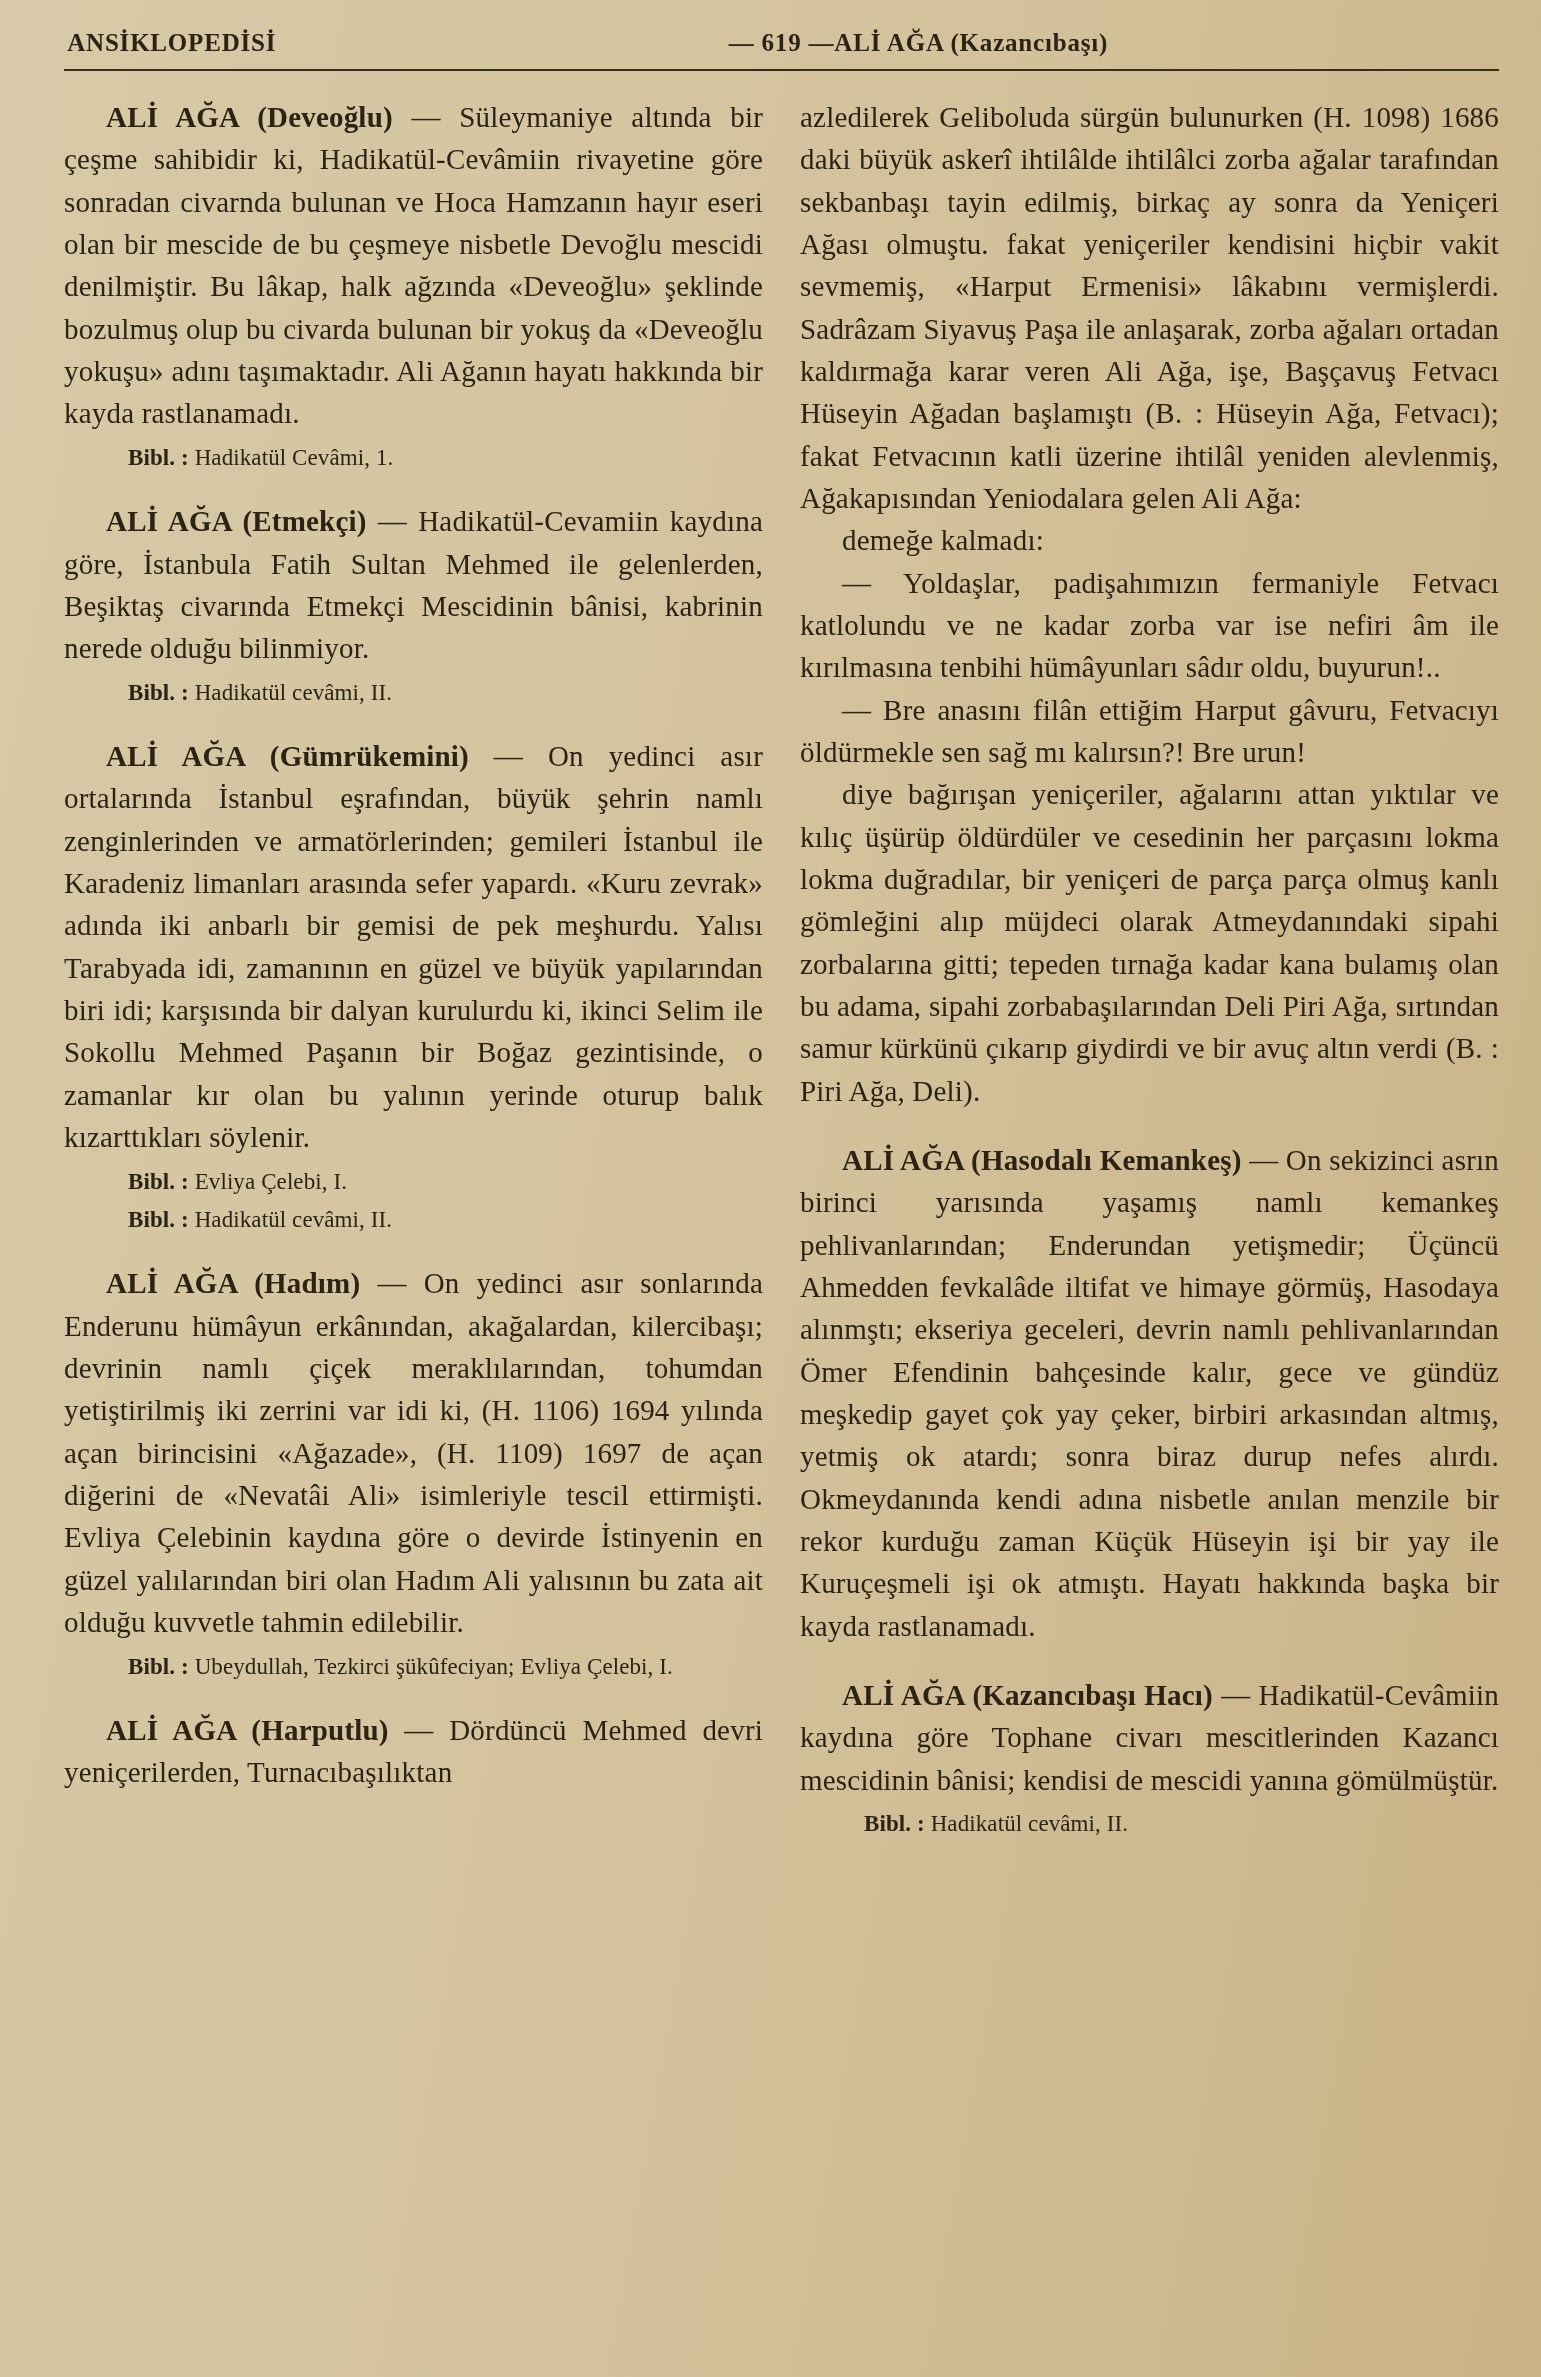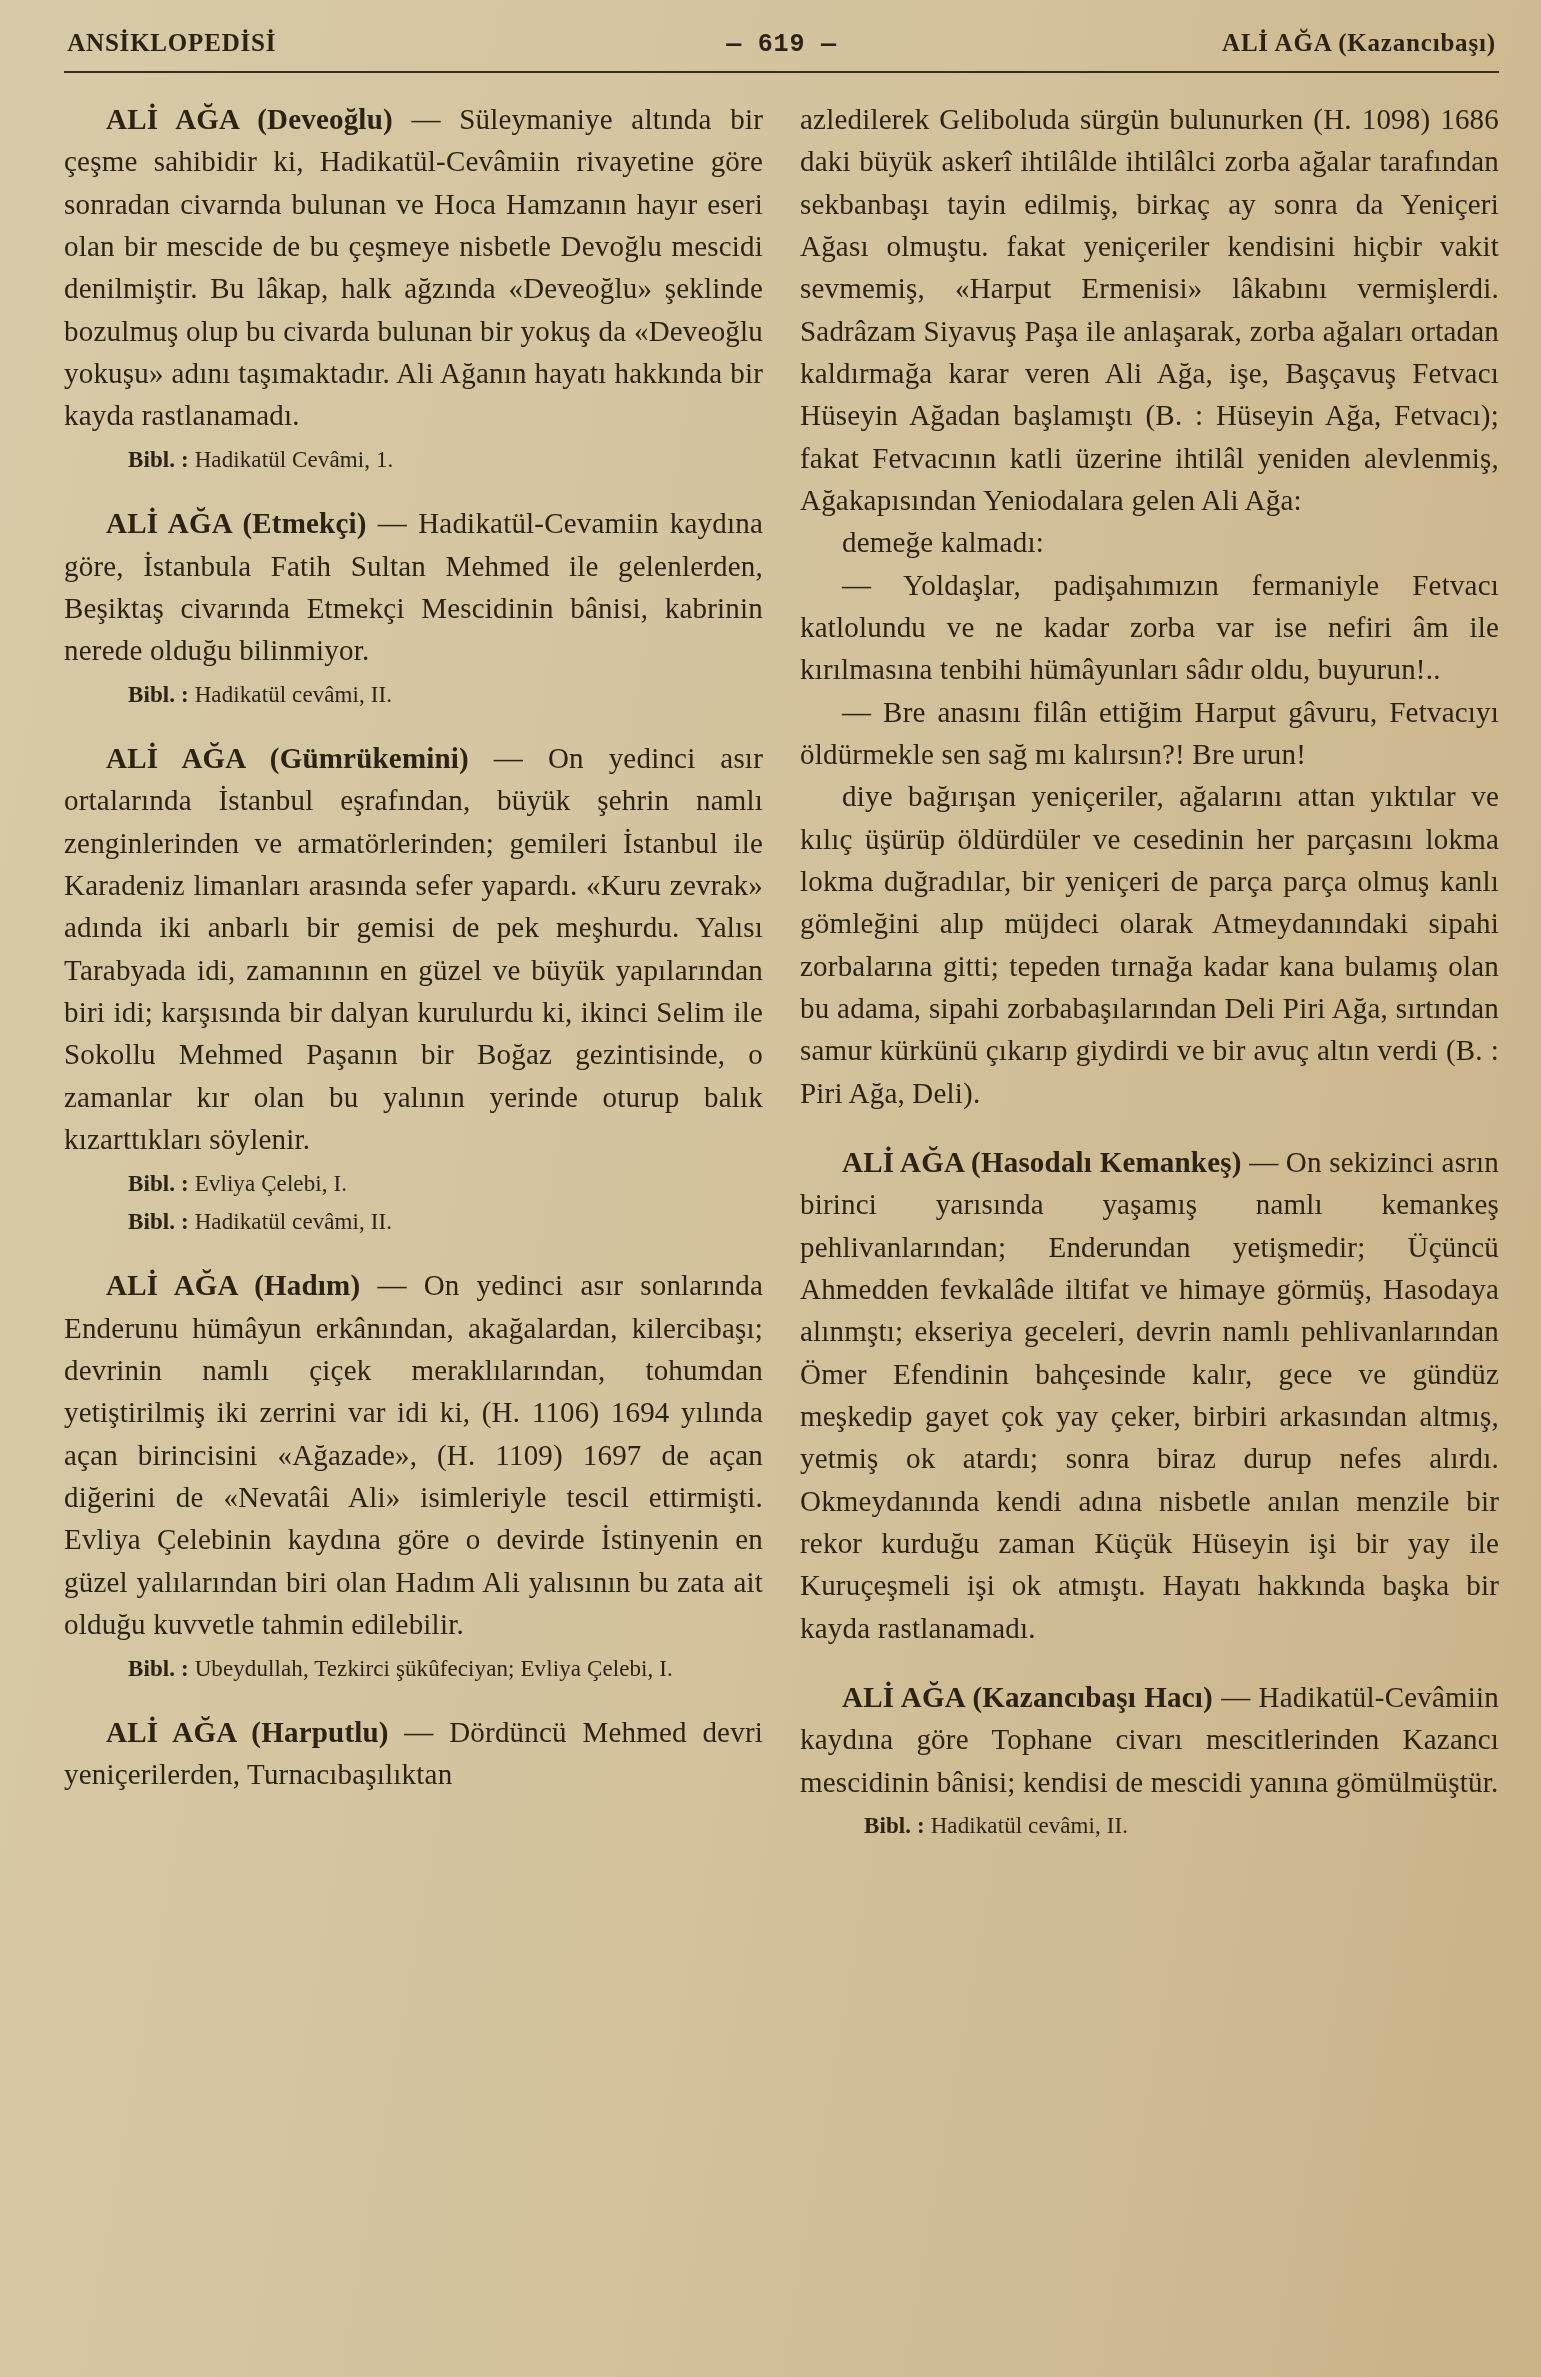--- a/index.html
+++ b/index.html
@@ -23,22 +23,22 @@
   }
   .page-header {
     display: flex;
     align-items: baseline;
     font-weight: bold;
     font-size: 25px;
     letter-spacing: 0.8px;
     padding: 3.2px 3.2px 11.8px 3.2px;
   }
   .h-left  { flex: 1 1 0; text-align: left; }
-  .h-center{ flex: 0 0 auto; text-align: center; font-family: Liberation Mono, monospace; }
-  .h-right { flex: 1 1 0; text-align: right; }
+  .h-center{ flex: 0 0 auto; text-align: center; }
+  .h-right { flex: 1 1 0; }
   .rule {
     height: 2.1px;
     background: #3a2d1a;
     margin: 0 0 3.2px 0;
   }
   .columns {
     display: flex;
     gap: 37px;
     margin-top: 25px;
   }

